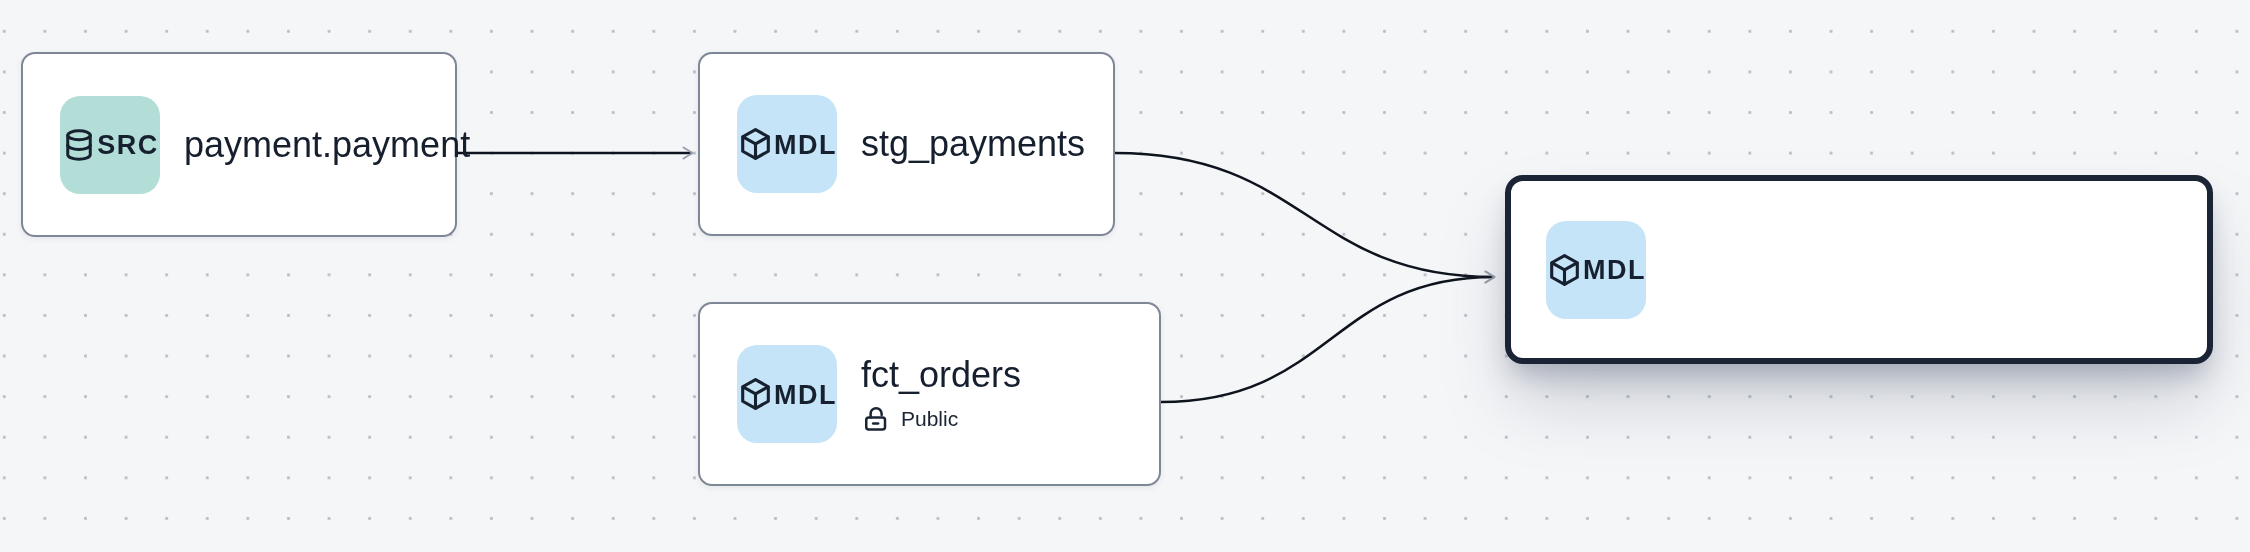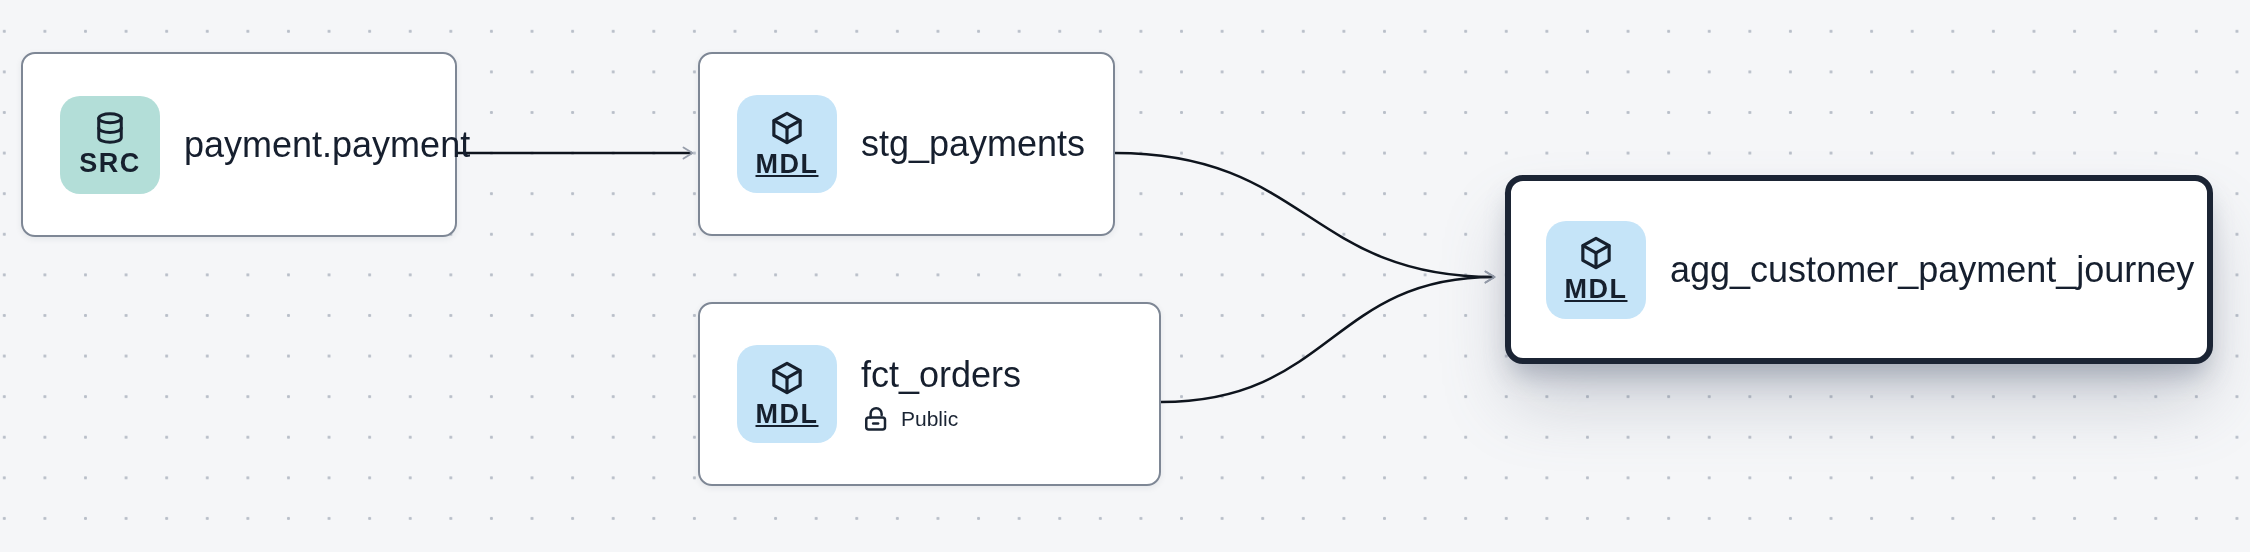--- a/index.html
+++ b/index.html
@@ -60,27 +60,27 @@
   .node-stg-payments   { left: 698px;  top: 52px;  width: 417px; height: 184px; }
   .node-fct-orders     { left: 698px;  top: 302px; width: 463px; height: 184px; }
   .node-agg            { left: 1505px; top: 175px; width: 708px; height: 189px; }
 
   .badge {
     flex: 0 0 auto;
     width: 100px;
     height: 98px;
     border-radius: 20px;
     display: flex;
-    flex-direction: column;
+    flex-direction: row;
     align-items: center;
     justify-content: center;
     color: #16202e;
   }
   .badge.src { background: #b3ded8; }
-  .badge.mdl { background: #c5e4f8; text-decoration: underline; }
+  .badge.mdl { background: #c5e4f8; }
   .badge svg { display: block; }
   .badge-label {
     font-size: 27px;
     font-weight: 600;
     letter-spacing: 1.5px;
     margin-top: 2px;
     color: #16202e;
   }
   .labels { display: flex; flex-direction: column; justify-content: center; }
   .title {
@@ -172,18 +172,15 @@
 
   <div class="node node-agg selected">
     <div class="badge mdl">
       <svg width="38" height="38" viewBox="0 0 24 24" fill="none" stroke="#16202e" stroke-width="2" stroke-linecap="round" stroke-linejoin="round">
         <path d="M12 2.7 20.3 7.3 V16.7 L12 21.3 3.7 16.7 V7.3 Z"></path>
         <path d="M3.9 7.4 12 11.9 20.1 7.4"></path>
         <path d="M12 11.9 V21"></path>
       </svg>
       <span class="badge-label">MDL</span>
     </div>
-    <div class="labels">
-      <div class="title">agg_customer_payment_journey</div>
-    </div>
   </div>
 
 </div>
 
 </body></html>

